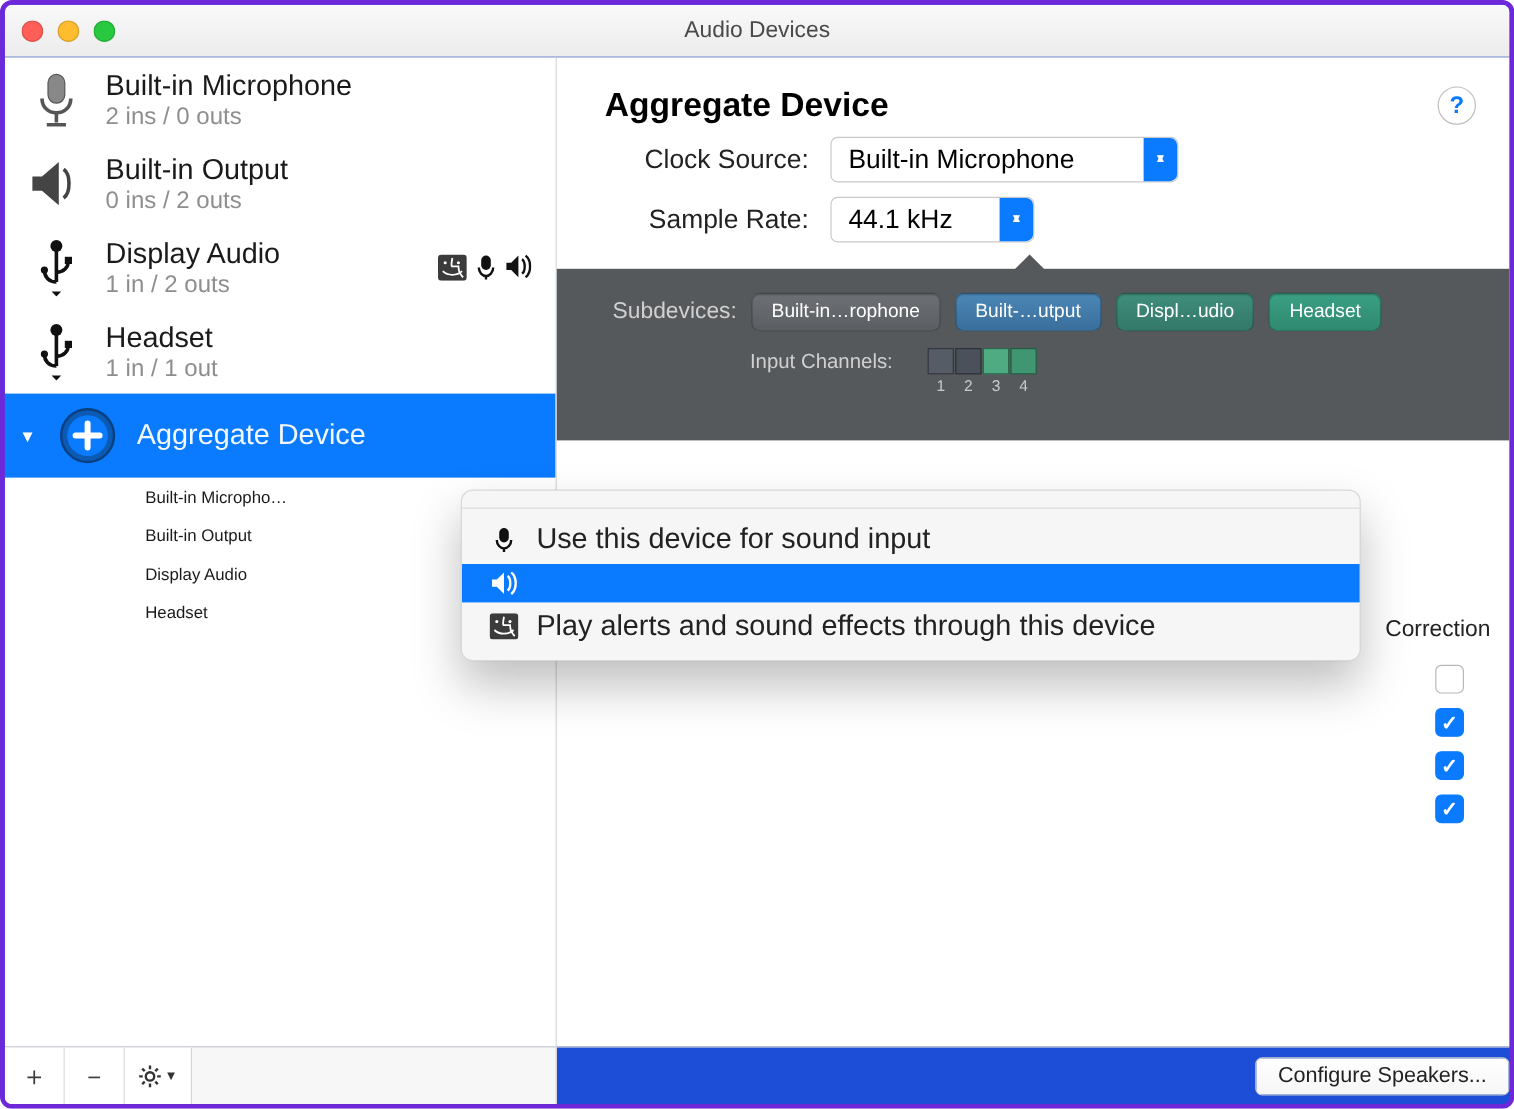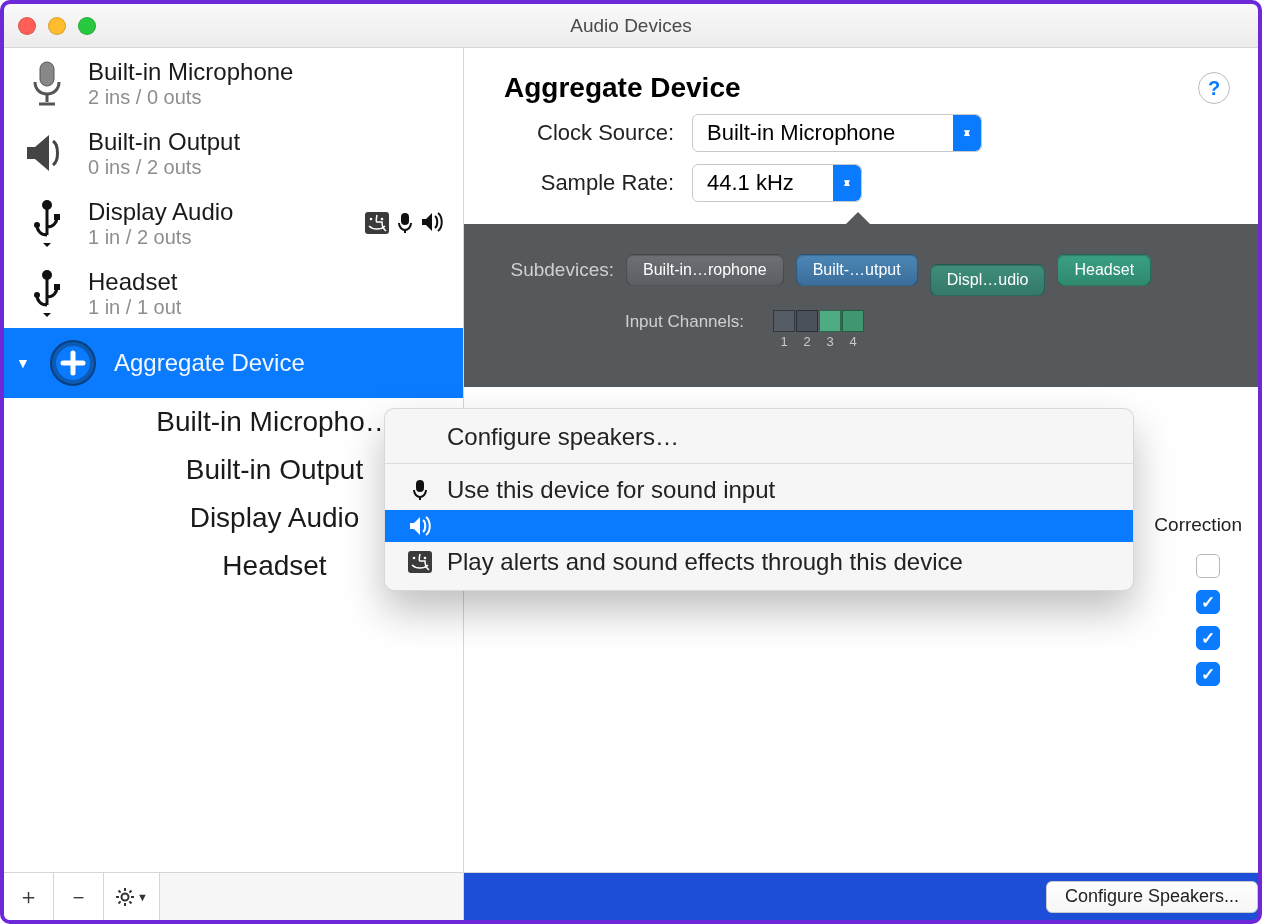--- a/index.html
+++ b/index.html
@@ -96,22 +96,22 @@
   .device.selected {
     background:#0a7aff; color:#fff;
     outline:0;
   }
   .device.selected .name, .device.selected .sub { color:rgba(255,255,255,.95);}
   .device .disclosure {
     width:18px; text-align:center; color:#fff; margin-left:-6px; font-size:14px;
   }
   .device.selected .icon svg { filter:none; }
   .child-item {
-    padding:8px 10px 8px 92px; font-size:28px; color:#1a1a1a;
-    white-space:nowrap; overflow:hidden; text-overflow:ellipsis;text-align:center;
+    padding:8px 10px 8px 117px; font-size:14px; color:#1a1a1a;
+    white-space:nowrap; overflow:hidden; text-overflow:ellipsis;
   }
   
   .header-row { display:flex; align-items:center; justify-content:space-between; padding:24px 28px 4px 40px;}
   .dev-title { font-size:28px; font-weight:600;}
   .help {
     width:32px; height:32px; border:1.5px solid #bdbdbd; border-radius:50%;
     display:flex; align-items:center; justify-content:center; color:#0a7aff; font-size:20px; font-weight:600;
   }
   .form-row { display:flex; align-items:center; gap:18px; padding:6px 0 6px 40px; font-size:22px;}
   .form-row .label { width:170px; text-align:right; color:#222; }
@@ -137,21 +137,21 @@
     border-bottom:14px solid #56595c;
   }
   .sub-row { display:flex; align-items:center; gap:12px; font-size:19px;}
   .sub-label { width:130px; text-align:right; color:#d0d0d0;}
   .pill {
     border-radius:7px; padding:6px 16px; font-size:16px; color:#fff;
     border:1px solid rgba(0,0,0,.25); box-shadow:0 1px 1px rgba(0,0,0,.2) inset;
   }
   .pill.gray { background:linear-gradient(#6d7074,#5b5e62); }
   .pill.blue { background:linear-gradient(#4c87b6,#3a6e9b); }
-  .pill.teal1 { background:linear-gradient(#3f8e7b,#34786a);margin-top:20px; }
+  .pill.teal1 { background:linear-gradient(#3f8e7b,#34786a); }
   .pill.teal2 { background:linear-gradient(#3aa084,#2f896f); }
   .channels-row { display:flex; align-items:flex-start; gap:29px; margin-top:14px; font-size:17px;}
   .channels-row .cl { width:260px; text-align:right; color:#d0d0d0; padding-top:2px;}
   .ch-boxes { display:flex; gap:1px;}
   .ch { width:22px; height:22px; border:1px solid rgba(0,0,0,.4);}
   .ch.dark1 { background:#555c65;}
   .ch.dark2 { background:#4a515a;}
   .ch.green1 { background:#4eab82;}
   .ch.green2 { background:#3f9670;}
   .ch-nums { display:flex; gap:1px; padding-top:2px;}
@@ -394,24 +394,20 @@
           </svg>
       </span>
       <span style="font-size:11px;color:#333">▼</span>
     </div>
   </div>
   <div class="bottom-right">
     <button class="mac-button">Configure Speakers...</button>
   </div>
 
   <div class="ctx">
-    <div class="item">
-      <span class="ico"></span>
-      <span>Configure speakers…</span>
-    </div>
     <div class="sep"></div>
     <div class="item">
       <span class="ico">
         <svg width="16" height="22" viewBox="0 0 16 22">
             <rect x="4" y="1" width="8" height="12" rx="4" fill="#111"></rect>
             <path d="M2 11c0 4 3 7 6 7s6-3 6-7" stroke="#111" fill="none" stroke-width="2"></path>
             <line x1="8" y1="18" x2="8" y2="21" stroke="#111" stroke-width="2"></line>
           </svg>
       </span>
       <span>Use this device for sound input</span>

